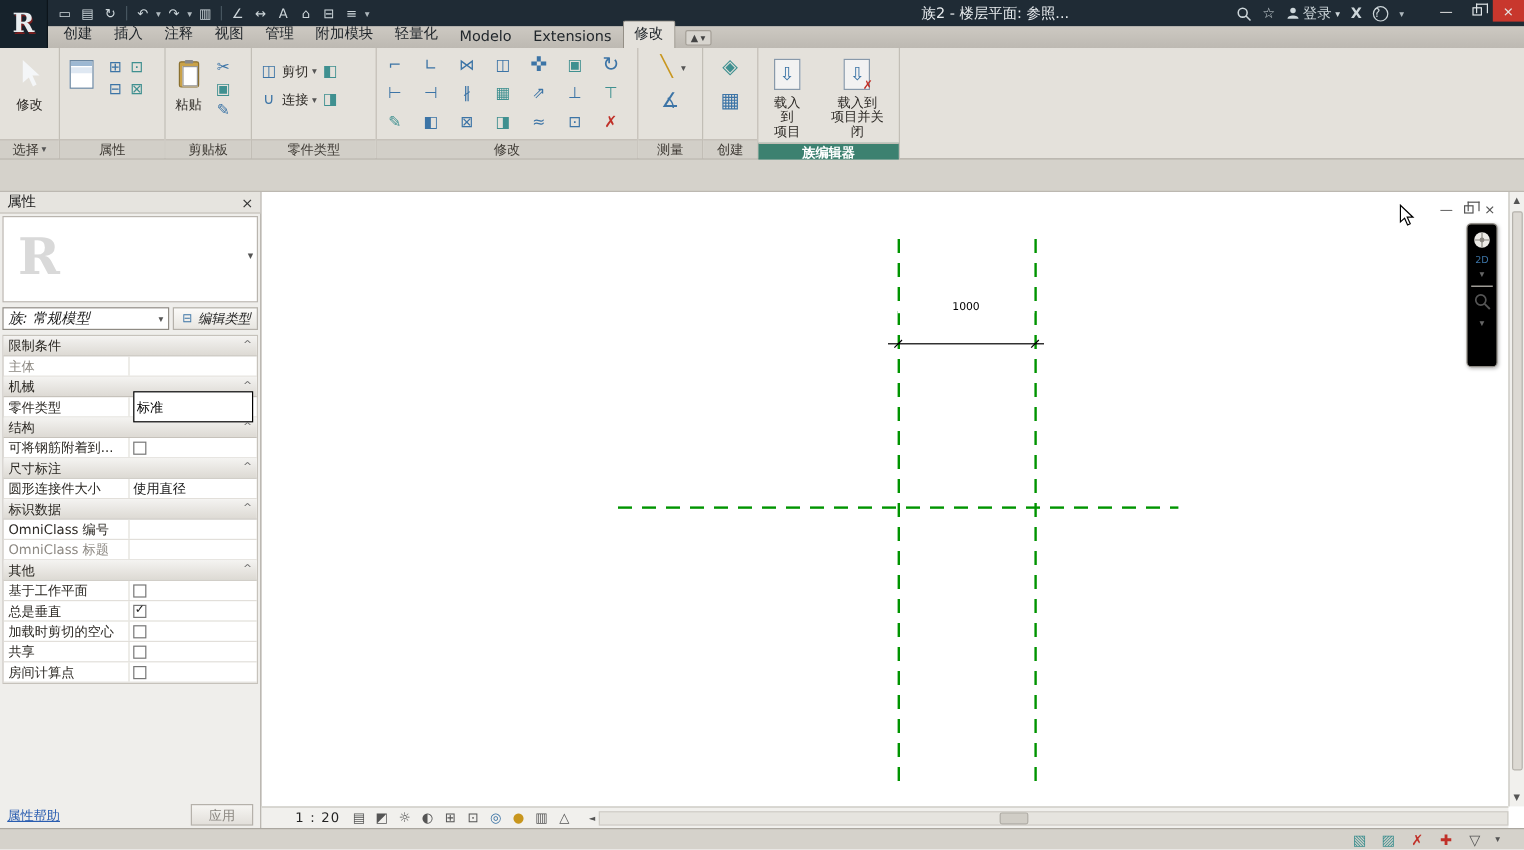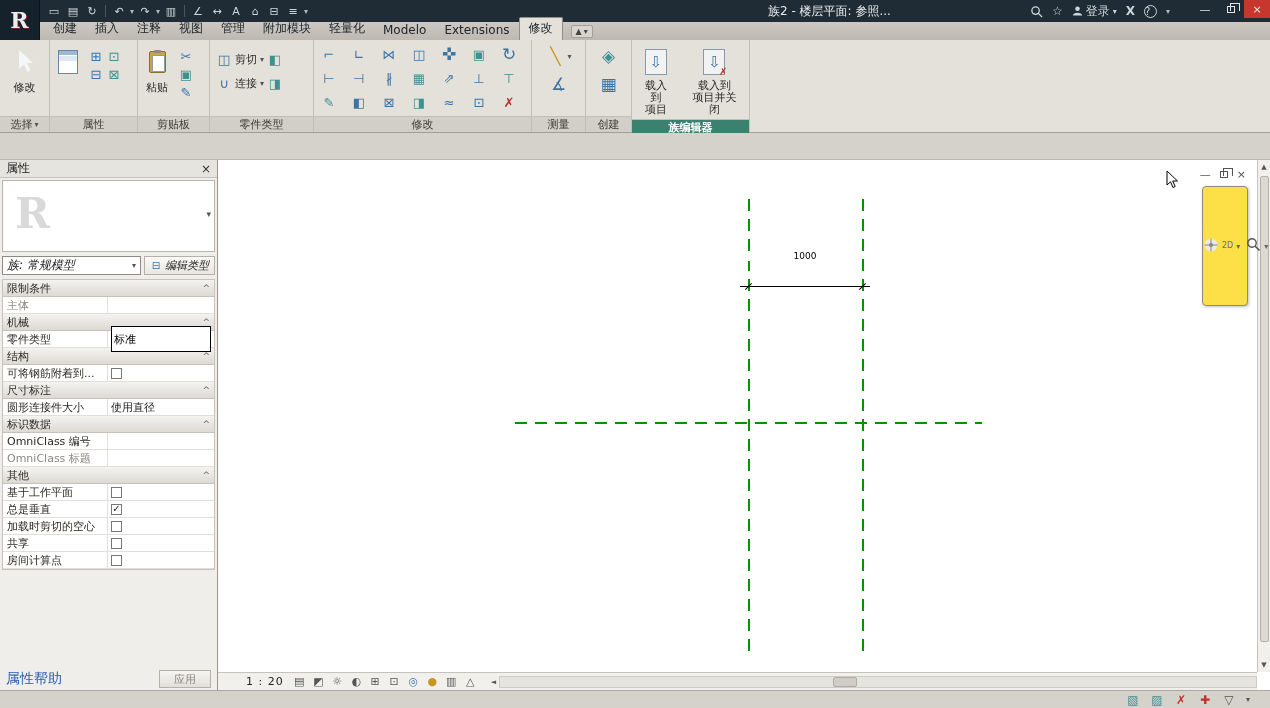--- a/index.html
+++ b/index.html
@@ -100,37 +100,37 @@
   .pg-label { width:105px; padding:1px 4px; border-right:1px solid #e2dfda; color:#2b2823;
     overflow:hidden; white-space:nowrap; display:flex; align-items:center; }
   .pg-label.dim { color:#8b8781; }
   .pg-value { flex:1; display:flex; align-items:center; padding:0 3px; }
   .pg-value input { width:100%; height:14px; border:1px solid #000; font-size:11px; padding:12px 2px;
     font-family:inherit; }
   .cbx { width:11px; height:11px; border:1px solid #777; background:#fff; display:inline-flex;
     align-items:center; justify-content:center; font-size:10px; color:#222; line-height:1; }
   .props-footer { margin-top:auto; height:22px; display:flex; align-items:center;
     justify-content:space-between; padding:0 6px; }
-  .help-link { color:var(--link-blue,#2a5db0); font-size:14px; }
+  .help-link { color:var(--link-blue,#2a5db0); text-decoration:underline; font-size:11px; }
   .apply-btn { width:52px; height:18px; border:1px solid #b5b1aa; background:linear-gradient(#f6f5f2,#e2dfda);
     color:#8b8781; font-size:11px; display:flex; align-items:center; justify-content:center; }
 
   
   .view { position:absolute; left:218px; top:160px; width:1052px; height:530px;
     background:var(--canvas-bg,#fff); }
   .view-winbtns { position:absolute; right:24px; top:8px; display:flex; gap:9px; align-items:center;
     color:#555; font-size:11px; z-index:4; }
   .vline, .hline { position:absolute; }
   .vline { width:2px; background:repeating-linear-gradient(to bottom, var(--ref-plane-green,#009400) 0 12px, transparent 12px 20px); }
   .hline { height:2px; background:repeating-linear-gradient(to right, var(--ref-plane-green,#009400) 0 12px, transparent 12px 20px); }
   .dim-line { position:absolute; height:1px; background:#000; }
   .dim-tick { position:absolute; width:9px; height:1px; background:#000; transform:rotate(-45deg); }
   .dim-label { position:absolute; font-size:9px; color:#000; text-align:center; background:#fff; padding:0 1px; }
-  .navbar { position:absolute; right:22px; top:26px; width:46px; height:120px; background:#fde047;
-    border:1px solid #8f8b84; border-radius:4px; display:flex; flex-direction:row; align-items:center;
+  .navbar { position:absolute; right:22px; top:26px; width:26px; height:120px; background:#000000;
+    border:1px solid #8f8b84; border-radius:4px; display:flex; flex-direction:column; align-items:center;
     padding:5px 0; gap:3px; box-shadow:1px 1px 3px rgba(0,0,0,.25); z-index:4; }
   .navbar .nb-dd { font-size:8px; color:#666; }
   .navbar .nb-div { width:18px; height:1px; background:#c6c2bb; margin:2px 0; }
   .nb-2d { font-size:8px; color:var(--icon-blue,#3c74a6); margin-top:-2px; }
   .vscroll { position:absolute; right:0; top:0; width:13px; height:512px; background:#f1f0ed;
     border-left:1px solid #c6c3bd; display:flex; flex-direction:column; align-items:center; }
   .vscroll .arr { height:14px; display:flex; align-items:center; justify-content:center; font-size:7px; color:#555; }
   .vscroll .vthumb { width:9px; flex:0 0 466px; margin:2px 0; background:#dcd9d3; border:1px solid #b5b2ac; border-radius:2px; }
   .vscroll .sp { flex:1; }
   .bottombar { position:absolute; left:0; right:13px; bottom:0; height:18px; background:#f1f0ed;

